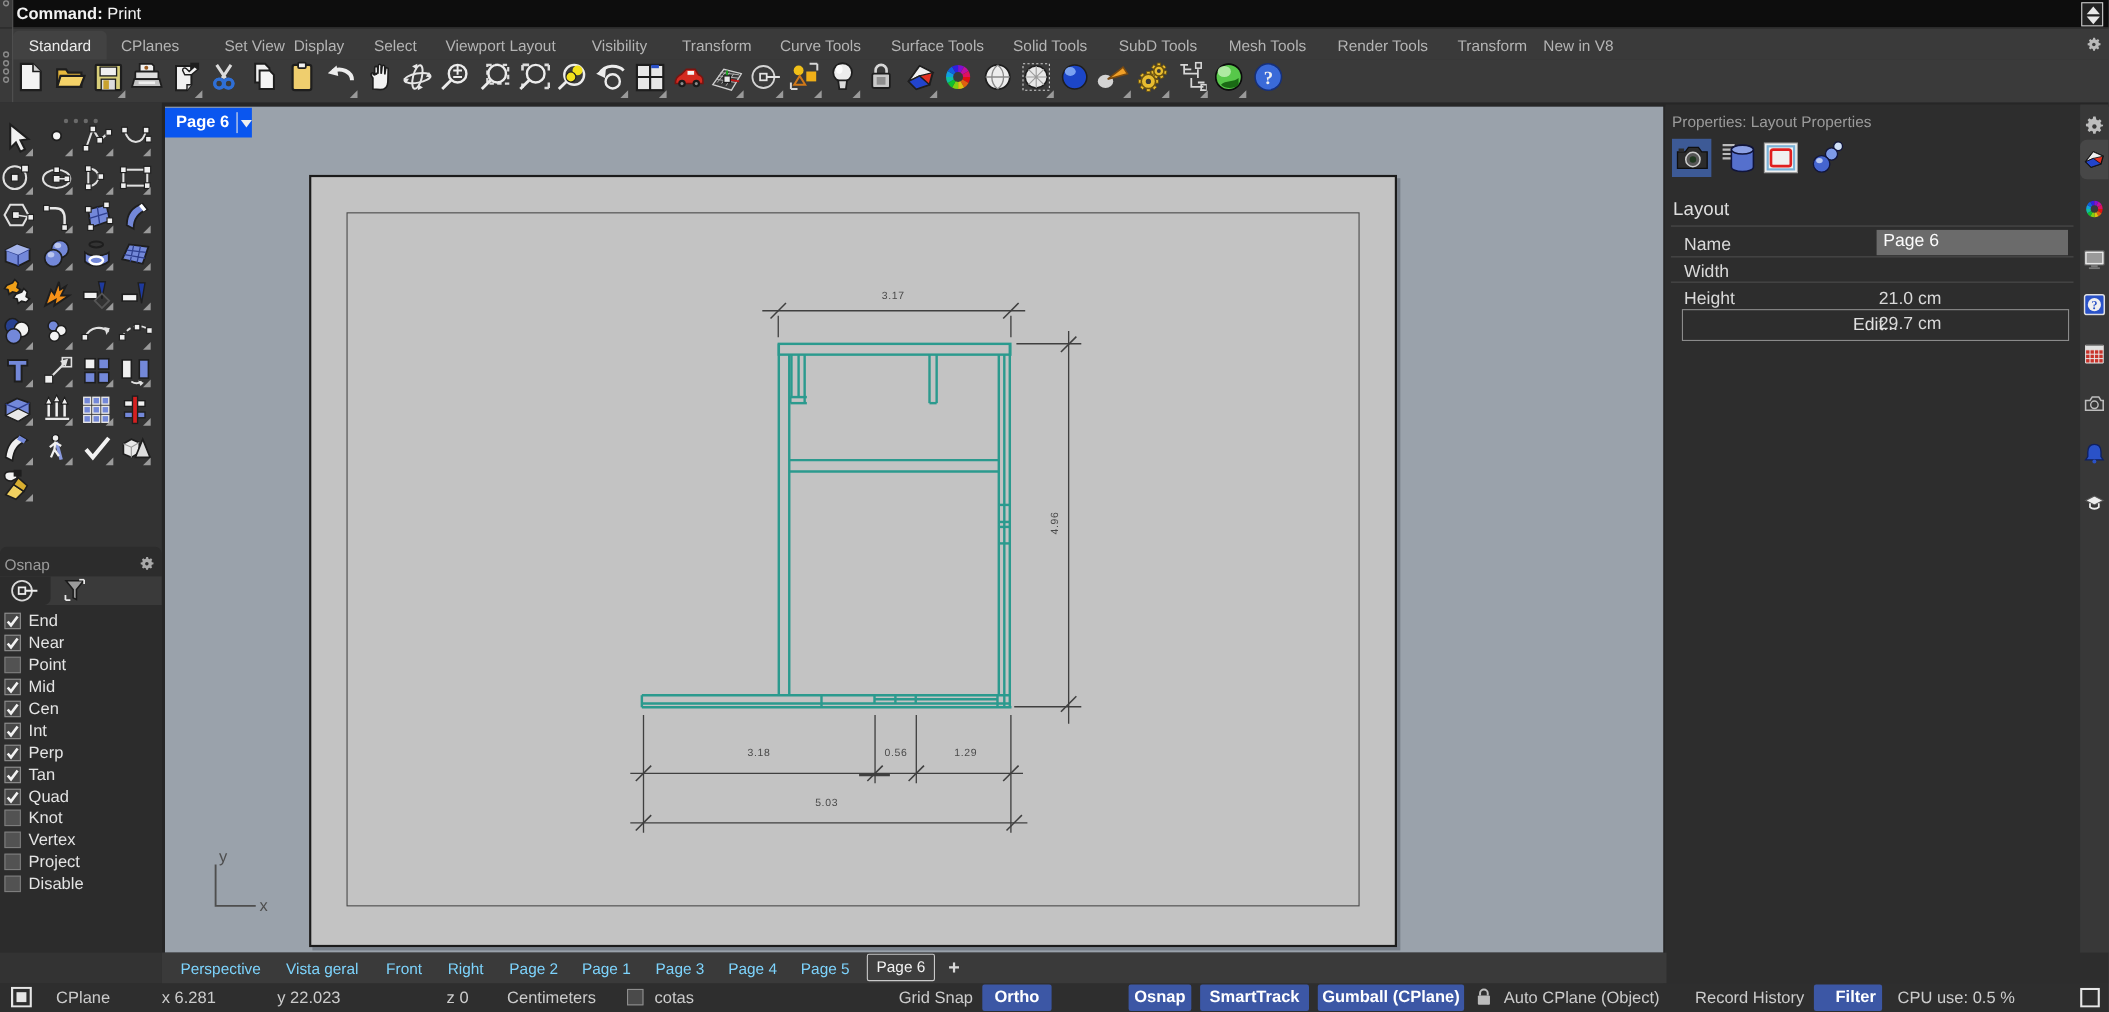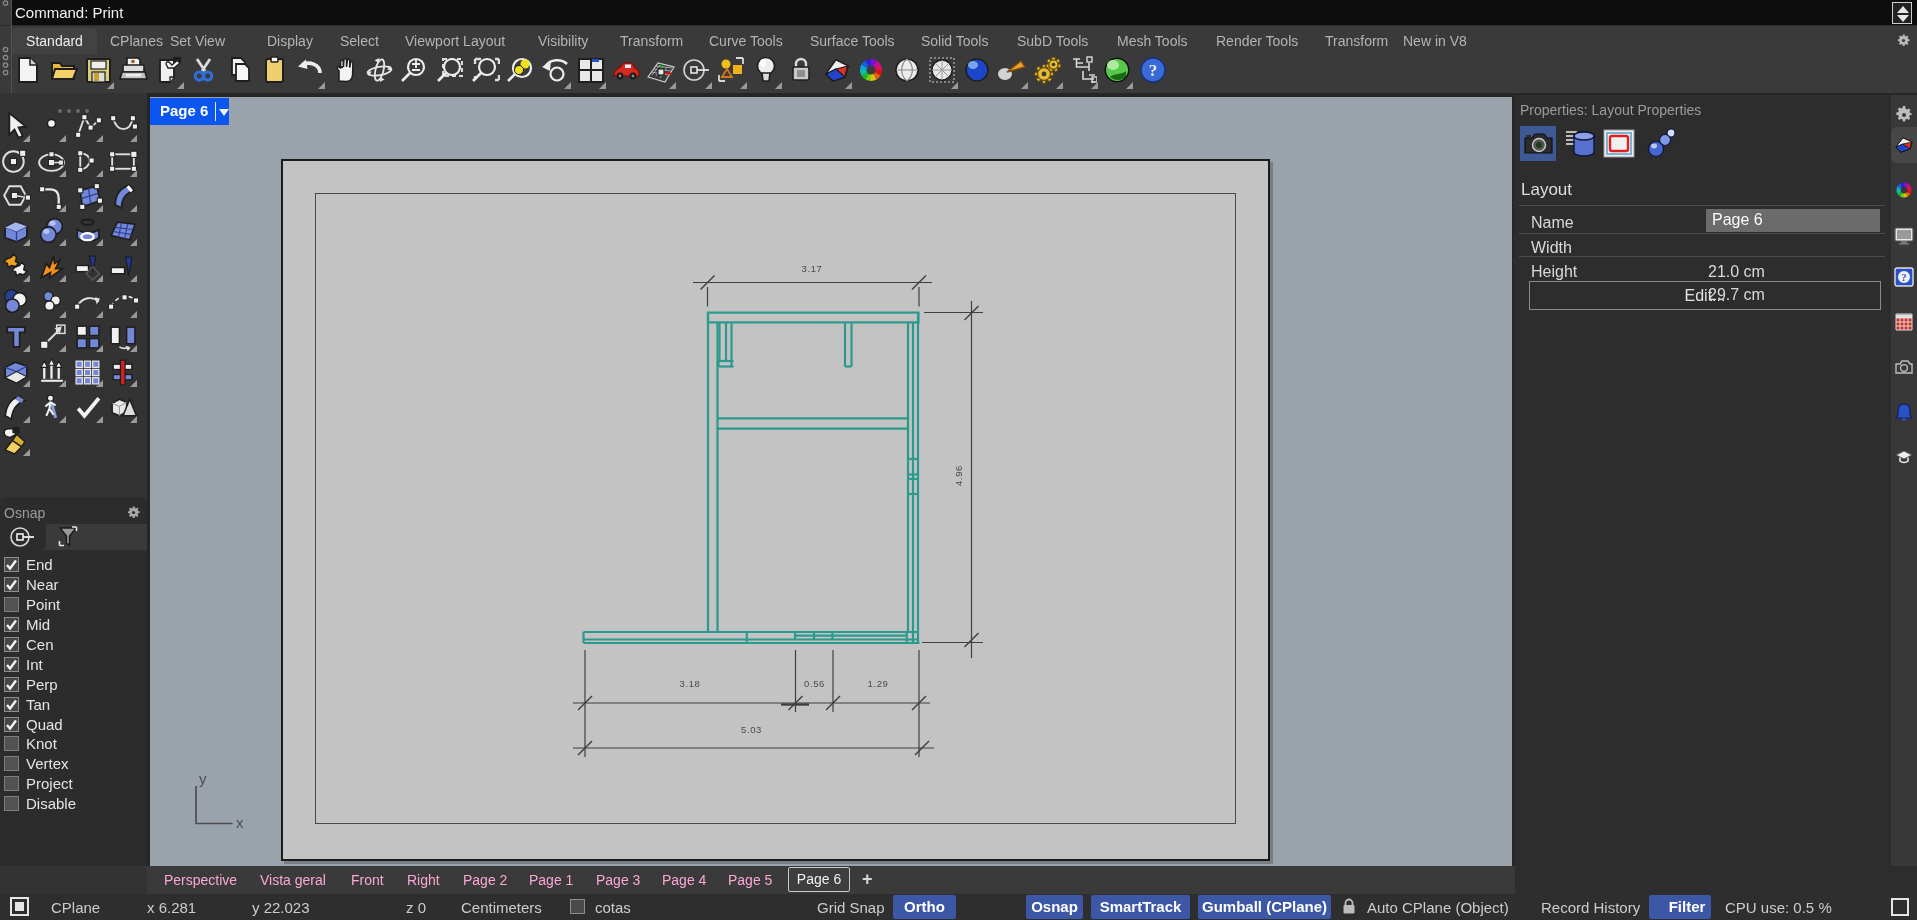--- a/index.html
+++ b/index.html
@@ -4,21 +4,21 @@
 <style>
   * { margin:0; padding:0; box-sizing:border-box; }
   html,body { width:1917px; height:920px; overflow:hidden; background:#333436;
     font-family:"Liberation Sans", sans-serif; }
   .abs { position:absolute; }
   #stage { position:relative; width:1917px; height:920px; }
   
   #cmdbar { left:0; top:0; width:1917px; height:25px; background:#0d0d0d; }
   #cmdbar .gutter { position:absolute; left:0; top:0; width:12px; height:25px; background:#3a3a3a; }
   #cmdtext { position:absolute; left:15px; top:4px; font-size:15px; color:#f2f2f2; }
-  #cmdtext b { font-weight:normal; }
+  #cmdtext b { font-weight:bold; }
   #spinner { position:absolute; right:5px; top:2px; width:20px; height:22px; border:1px solid #cfcfcf; background:#222; }
   #spinner .tri { position:absolute; left:4px; width:0; height:0; border-left:6px solid transparent; border-right:6px solid transparent; }
   
   #menurow { left:0; top:25px; width:1917px; height:29px; background:#3a3a3a; border-top:1px solid #2a2a2a;}
   .menuitem { position:absolute; top:7px; font-size:14px; color:#b4b4b4; white-space:nowrap; }
   #stdtab { position:absolute; left:12px; top:2px; width:85px; height:27px; background:#424242; border-radius:5px 5px 0 0; color:#ececec; font-size:14px; text-align:center; line-height:27px; }
   #menugear { position:absolute; right:6px; top:7px; }
   
   #toolrow { left:0; top:54px; width:1917px; height:39px; background:#3a3a3a; }
   .ticon { position:absolute; top:1px; width:30px; height:30px; }
@@ -55,21 +55,21 @@
   .prow-label { position:absolute; left:17px; font-size:16px; color:#d9d9d9; }
   .prow-val { position:absolute; left:194px; font-size:16px; color:#d9d9d9; }
   #namefield { position:absolute; left:192px; top:114px; width:174px; height:23px; background:#6b6b6b; }
   #namefield span { position:absolute; left:6px; top:2px; color:#fbfbfb; font-size:16px; }
   #editbtn { position:absolute; left:15px; top:186px; width:352px; height:29px; border:1px solid #8b8b8b; color:#e2e2e2; font-size:16px; text-align:center; line-height:27px; }
   
   #rstrip { left:1891px; top:95px; width:26px; height:799px; background:#383838; }
   .stripicon { position:absolute; left:3px; width:20px; height:20px; }
   
   #tabsrow { left:147px; top:866px; width:1368px; height:28px; background:#3a3a3a; }
-  #tabsrow .vtab { position:absolute; top:6px; font-size:14px; color:#f9a8d4; white-space:nowrap; }
+  #tabsrow .vtab { position:absolute; top:6px; font-size:14px; color:#7dd3fc; white-space:nowrap; }
   #page6tab { position:absolute; left:641px; top:1px; width:62px; height:25px; border:1px solid #c9c9c9; background:#3e3e3e; color:#f1f1f1; font-size:14px; text-align:center; line-height:23px; border-radius:2px; }
   #plus { position:absolute; left:715px; top:3px; color:#d9d9d9; font-size:18px; font-weight:bold; }
   #belowtabs-left { left:0; top:866px; width:147px; height:28px; background:#333333; }
   #belowtabs-right { left:1515px; top:866px; width:402px; height:28px; background:#2d2d2d; }
   
   #statusbar { left:0; top:894px; width:1917px; height:26px; background:#2e2e2e; }
   .sbtext { position:absolute; top:5px; font-size:15px; color:#cccccc; white-space:nowrap; }
   .sbbtn { position:absolute; top:1px; height:24px; background:#3c57a5; color:#ffffff; font-weight:bold; font-size:15px; text-align:center; border-radius:2px; }
 </style>
 </head>
@@ -86,21 +86,21 @@
     <div id="cmdtext"><b>Command:</b> Print</div>
     <div id="spinner">
       <div class="tri" style="top:3px;border-bottom:7px solid #e8e8e8;"></div>
       <div class="tri" style="top:12px;border-top:7px solid #e8e8e8;"></div>
     </div>
   </div>
 
   <div id="menurow" class="abs">
     <div id="stdtab">Standard</div>
     <div class="menuitem" style="left:110px;">CPlanes</div>
-    <div class="menuitem" style="left:170px;">Set View</div>
+    <div class="menuitem" style="left:204px;">Set View</div>
     <div class="menuitem" style="left:267px;text-align:center;">Display</div>
     <div class="menuitem" style="left:340px;">Select</div>
     <div class="menuitem" style="left:405px;">Viewport Layout</div>
     <div class="menuitem" style="left:538px;">Visibility</div>
     <div class="menuitem" style="left:620px;">Transform</div>
     <div class="menuitem" style="left:709px;">Curve Tools</div>
     <div class="menuitem" style="left:810px;">Surface Tools</div>
     <div class="menuitem" style="left:921px;">Solid Tools</div>
     <div class="menuitem" style="left:1017px;">SubD Tools</div>
     <div class="menuitem" style="left:1117px;text-align:right;">Mesh Tools</div>

